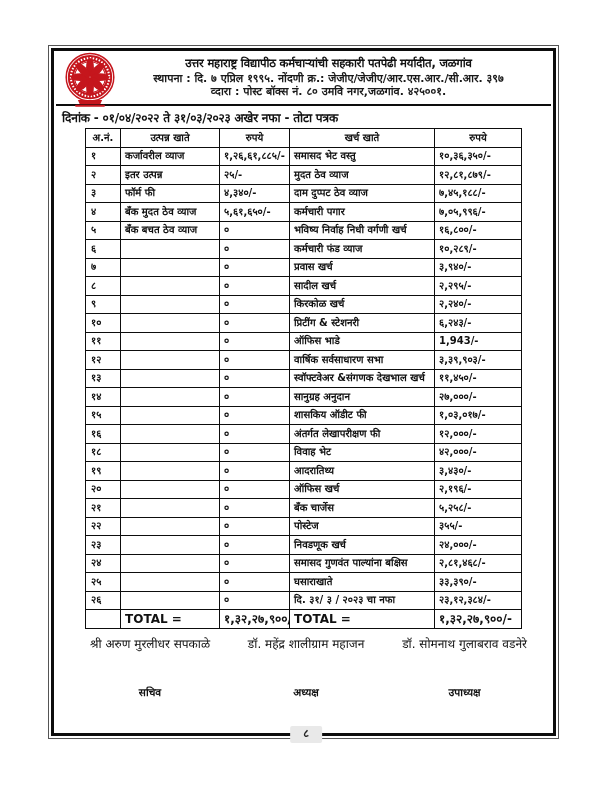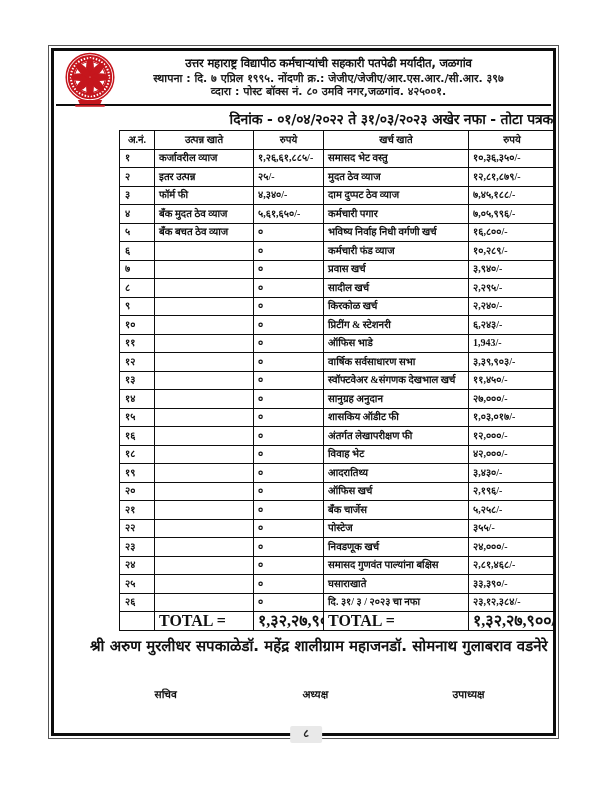--- a/index.html
+++ b/index.html
@@ -28,55 +28,55 @@
   .header-text {
     position: absolute; left: 54px; right: 4px; top: 2px;
     text-align: center; white-space: nowrap;
   }
   .org-name { font-size: 11.5px; font-weight: bold; line-height: 20px; letter-spacing: -0.2px; }
   .org-sub  { font-size: 11px;  font-weight: bold; line-height: 12.5px; color: #1a1a1a; }
 
   .header-rule { height: 0; border-top: 2.5px solid #0d0d0d; margin: 0 2px; }
 
   .doc-title {
-    text-align: right; font-size: 14px; font-weight: bold;
-    padding: 3px 0 2px 16px; letter-spacing: -0.2px; white-space: nowrap;
+    text-align: left; font-size: 12px; font-weight: bold;
+    padding: 3px 0 2px 8px; letter-spacing: -0.2px; white-space: nowrap;
   }
 
   
   table.pl {
-    margin-left: 65px; width: 436px;
+    margin-left: 31px; width: 436px;
     border-collapse: collapse; table-layout: fixed;
-    font-size: 10px; font-weight: bold; font-family: Liberation Serif, serif;
+    font-size: 10px; font-weight: bold;
   }
   table.pl col.c-sn  { width: 35px; }
   table.pl col.c-inc { width: 99px; }
   table.pl col.c-ir  { width: 70px; }
   table.pl col.c-exp { width: 145px; }
   table.pl col.c-er  { width: 87px; }
   table.pl th, table.pl td {
     border: 1.2px solid #0d0d0d;
     padding: 1px 4px;
     height: 18.5px;
     vertical-align: middle;
     overflow: hidden;
     line-height: 12px;
   }
   table.pl th { text-align: center; font-size: 10px; }
   table.pl td { text-align: left; }
   table.pl td:first-child { padding-left: 5px; }
-  table.pl tfoot td { font-size: 16px; }
+  table.pl tfoot td { font-size: 12px; }
 
   
   .signatures {
     display: flex; justify-content: space-between;
     padding: 5px 26px 0 36px; margin-top: 3px;
   }
   .sig-block { text-align: center; }
-  .sig-name  { font-size: 15px; font-weight: bold; line-height: 15px; white-space: nowrap; }
+  .sig-name  { font-size: 12px; font-weight: normal; line-height: 15px; white-space: nowrap; }
   .sig-title { font-size: 10.5px; font-weight: bold; line-height: 15px; margin-top: 33px; }
 
   
   .page-num {
     position: absolute; left: 50%; top: 726px; transform: translateX(-50%);
     background: #e9e9e9; color: #222;
     font-size: 11px; font-weight: bold;
     padding: 1px 13px 2px 13px; border-radius: 2px;
     z-index: 5; line-height: 14px;
   }

